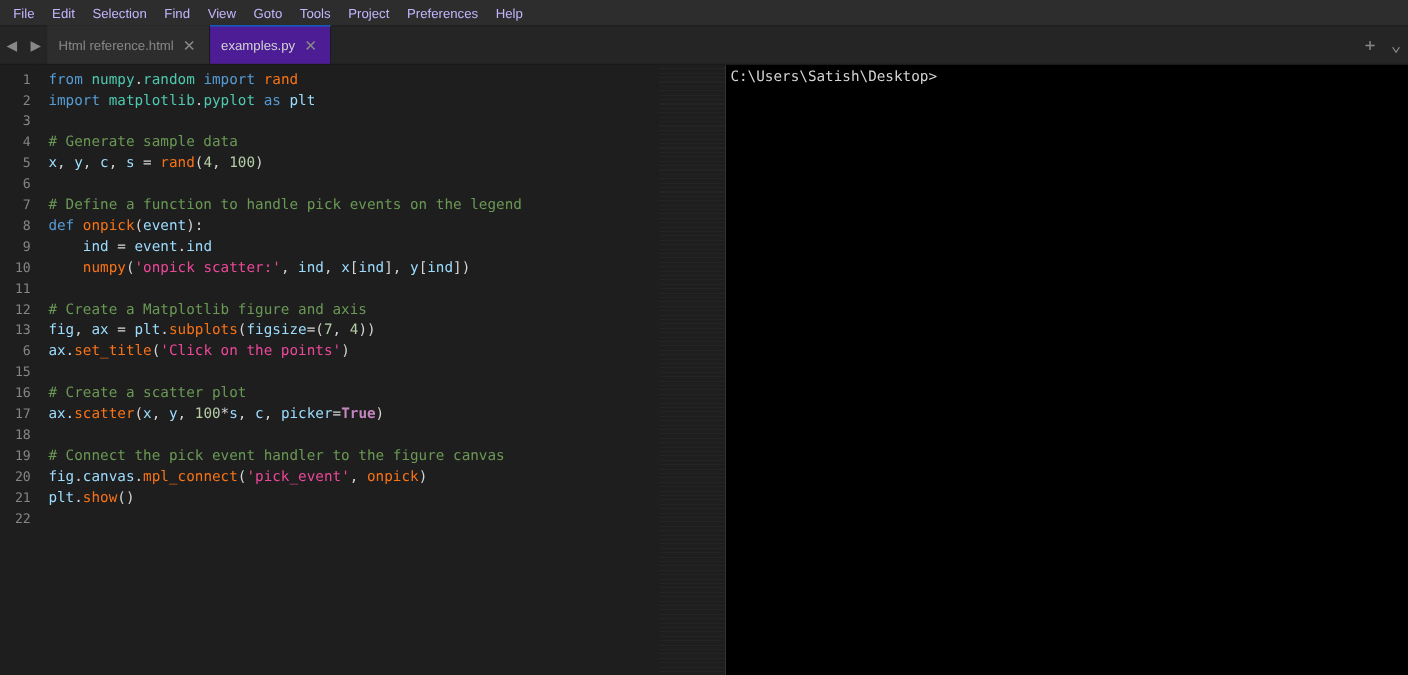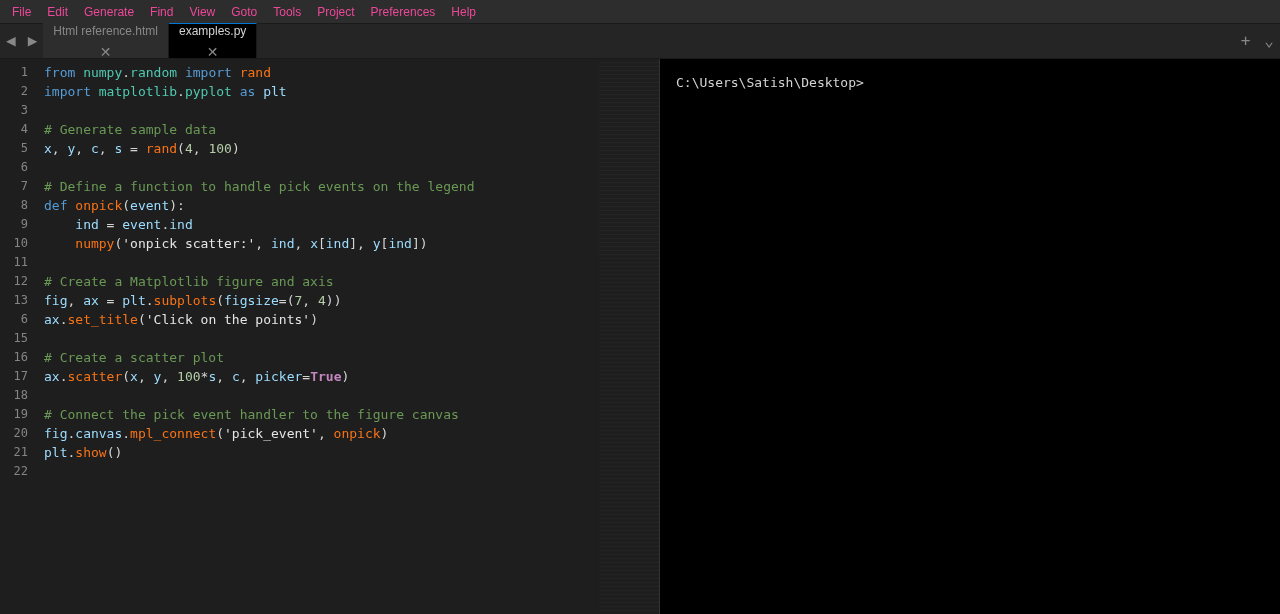--- a/index.html
+++ b/index.html
@@ -17,21 +17,21 @@
     #menubar {
       background: #2d2d2d;
       height: 24px;
       display: flex;
       align-items: center;
       padding: 0 4px;
       flex-shrink: 0;
       border-bottom: 1px solid #1a1a1a;
     }
     .menu-item {
-      color: #ec4899;
+      color: #c4b5fd;
       font-size: 12px;
       padding: 2px 8px;
       cursor: pointer;
       font-family: 'Segoe UI', Arial, sans-serif;
       height: 100%;
       display: flex;
       align-items: center;
     }
 
     
@@ -58,24 +58,23 @@
       align-items: center;
       padding: 0 10px;
       font-size: 12px;
       font-family: 'Segoe UI', Arial, sans-serif;
       cursor: pointer;
       color: #888;
       background: #2d2d2d;
       border-top: 1px solid transparent;
       border-right: 1px solid #1a1a1a;
       gap: 6px;
-      flex-direction: column;
     }
     .tab.active {
-      background: #000000;
+      background: #4c1d95;
       color: #d4d4d4;
       border-top: 1px solid #0078d4;
     }
     .tab-close {
       font-size: 14px;
       color: #888;
       width: 16px;
       height: 16px;
       display: flex;
       align-items: center;
@@ -145,21 +144,21 @@
       white-space: pre;
       line-height: 19px;
       font-size: 13px;
       color: #d4d4d4;
     }
 
     
     .kw { color: #569cd6; } 
     .kw2 { color: #c586c0; font-weight: bold; } 
     .fn { color: #f97316; text-align: center; } 
-    .str { color: #e5e5e5; } 
+    .str { color: #ec4899; } 
     .num { color: #b5cea8; } 
     .comment { color: #6a9955; } 
     .var { color: #9cdcfe; } 
     .mod { color: #4ec9b0; } 
 
     
     .minimap {
       position: absolute;
       right: 0;
       top: 0;
@@ -181,40 +180,40 @@
       );
     }
 
     
     #terminal-pane {
       flex: 1;
       background: #000000;
       color: #d4d4d4;
       font-size: 13px;
       font-family: 'Consolas', 'Monaco', monospace;
-      padding: 16px;
+      padding: 4px;
       display: flex;
       flex-direction: column;
     }
 
     .terminal-path {
       color: #d4d4d4;
       margin-bottom: 4px;
     }
     @keyframes blink {
       50% { opacity: 0; }
     }
   </style>
 </head>
 <body>
 
 <div id="menubar">
   <div class="menu-item">File</div>
   <div class="menu-item">Edit</div>
-  <div class="menu-item">Generate</div>
+  <div class="menu-item">Selection</div>
   <div class="menu-item">Find</div>
   <div class="menu-item">View</div>
   <div class="menu-item">Goto</div>
   <div class="menu-item">Tools</div>
   <div class="menu-item">Project</div>
   <div class="menu-item">Preferences</div>
   <div class="menu-item">Help</div>
 </div>
 
 <div id="tabbar">

